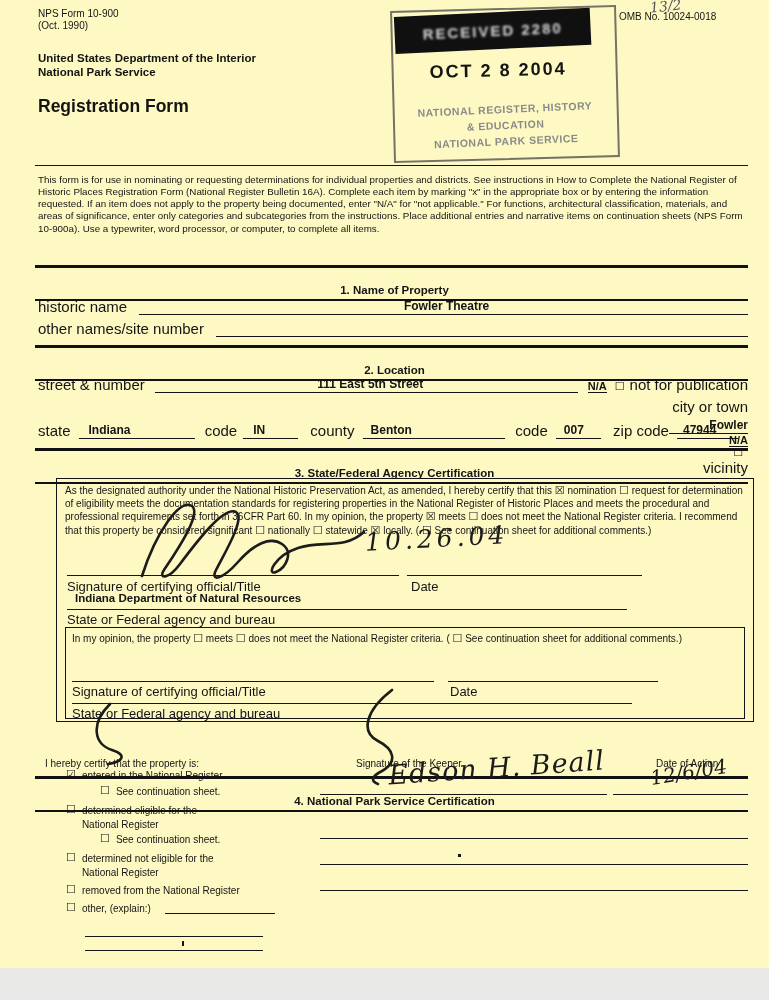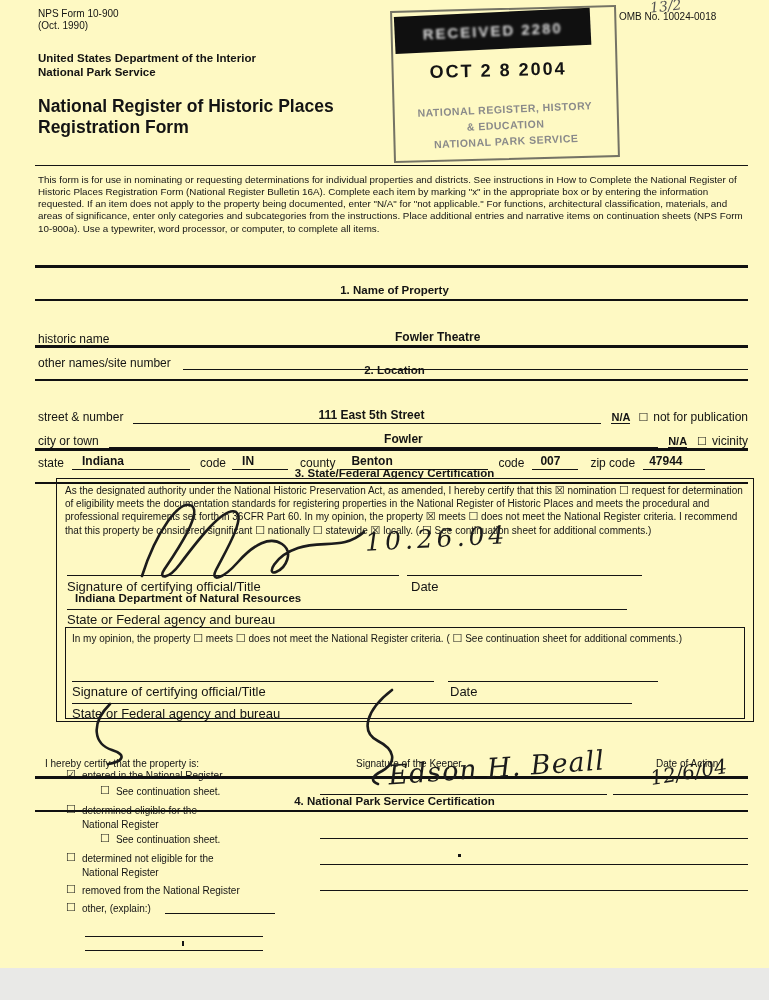--- a/index.html
+++ b/index.html
@@ -2,21 +2,21 @@
 <html><head>
 <meta charset="utf-8">
 <style>
   * { margin:0; padding:0; box-sizing:border-box; }
   html,body { width:769px; height:1000px; overflow:hidden; }
   body { background:#e9e9e7; font-family:"Liberation Sans", sans-serif; color:#141414; }
   .page { position:relative; width:769px; height:968px; background:#fef9c3; overflow:hidden; }
   .abs { position:absolute; }
   .rule { position:absolute; background:#151515; }
   .small { font-size:10px; line-height:1.2; }
-  .lbl { font-size:12px; white-space:nowrap;margin-top:36px; }
+  .lbl { font-size:15px; white-space:nowrap; }
   .typed { font-weight:bold; font-size:12px; }
   .uline { border-bottom:1.2px solid #141414; }
   .row { display:flex; align-items:flex-end; }
   .fill { flex:1;text-align:center; }
   .cb { font-family:"DejaVu Sans", sans-serif; font-size:11px; line-height:1; }
   .sec { border-top:3.5px solid #111; border-bottom:2px solid #111; }
   .sec-title { font-weight:bold; font-size:11.5px; padding:16px 0 3px 6px;text-align:center; }
   .boxed { position:absolute; border:1.3px solid #141414; background:transparent; }
   .cert-text { font-size:10px; line-height:1.32; }
   .mini { font-size:13px; }
@@ -52,21 +52,20 @@
       <div>&amp; EDUCATION</div>
       <div>NATIONAL PARK SERVICE</div>
     </div>
   </div>
 
   <div class="abs" style="left:38px; top:51px; font-weight:bold; font-size:11.5px; line-height:1.25;">
     <div>United States Department of the Interior</div>
     <div>National Park Service</div>
   </div>
   <div class="abs" style="left:38px; top:96px; font-weight:bold; font-size:17.5px; line-height:1.22;">
-    <div>National Register of Historic Places</div>
     <div>Registration Form</div>
   </div>
 
   <div class="rule" style="left:35px; top:165px; width:713px; height:1.3px;"></div>
 
   <div class="abs" style="left:38px; top:174px; width:712px; font-size:9.8px; line-height:1.24;">This form is for use in nominating or requesting determinations for individual properties and districts.  See instructions in How to Complete the National Register of Historic Places Registration Form  (National Register Bulletin 16A).  Complete each item by marking "x" in the appropriate box or by entering the information requested.  If an item does not apply to the property being documented, enter "N/A" for "not applicable."  For functions, architectural classification, materials, and areas of significance, enter only categories and subcategories from the instructions.  Place additional entries and narrative items on continuation sheets (NPS Form 10-900a).  Use a typewriter, word processor, or computer, to complete all items.</div>
 
   <div class="abs sec" style="left:35px; top:265px; width:713px;">
     <div class="sec-title">1.  Name of Property</div>
   </div>
@@ -82,21 +81,21 @@
   <div class="abs sec" style="left:35px; top:345px; width:713px;">
     <div class="sec-title">2.  Location</div>
   </div>
   <div class="abs row" style="left:38px; top:374px; width:710px;">
     <span class="lbl">street &amp; number</span>
     <span class="fill uline" style="margin-left:10px;"><span class="typed" style="padding-left:8px;">111 East 5th Street</span></span>
     <span class="typed uline" style="margin-left:10px; font-size:11px;">N/A</span>
     <span class="cb" style="margin:0 5px 1px 8px;">☐</span>
     <span class="lbl">not for publication</span>
   </div>
-  <div class="abs row" style="left:38px; top:398px; width:710px;">
+  <div class="abs row" style="left:38px; top:398px; width:710px;flex-direction:column;">
     <span class="lbl">city or town</span>
     <span class="fill uline" style="margin-left:10px;"><span class="typed" style="padding-left:40px;">Fowler</span></span>
     <span class="typed uline" style="margin-left:10px; font-size:11px;">N/A</span>
     <span class="cb" style="margin:0 5px 1px 10px;">☐</span>
     <span class="lbl">vicinity</span>
   </div>
   <div class="abs row" style="left:38px; top:420px; width:700px;">
     <span class="lbl">state</span>
     <span class="uline" style="width:118px; margin-left:8px;"><span class="typed" style="padding-left:10px;">Indiana</span></span>
     <span class="lbl" style="margin-left:10px;">code</span>

